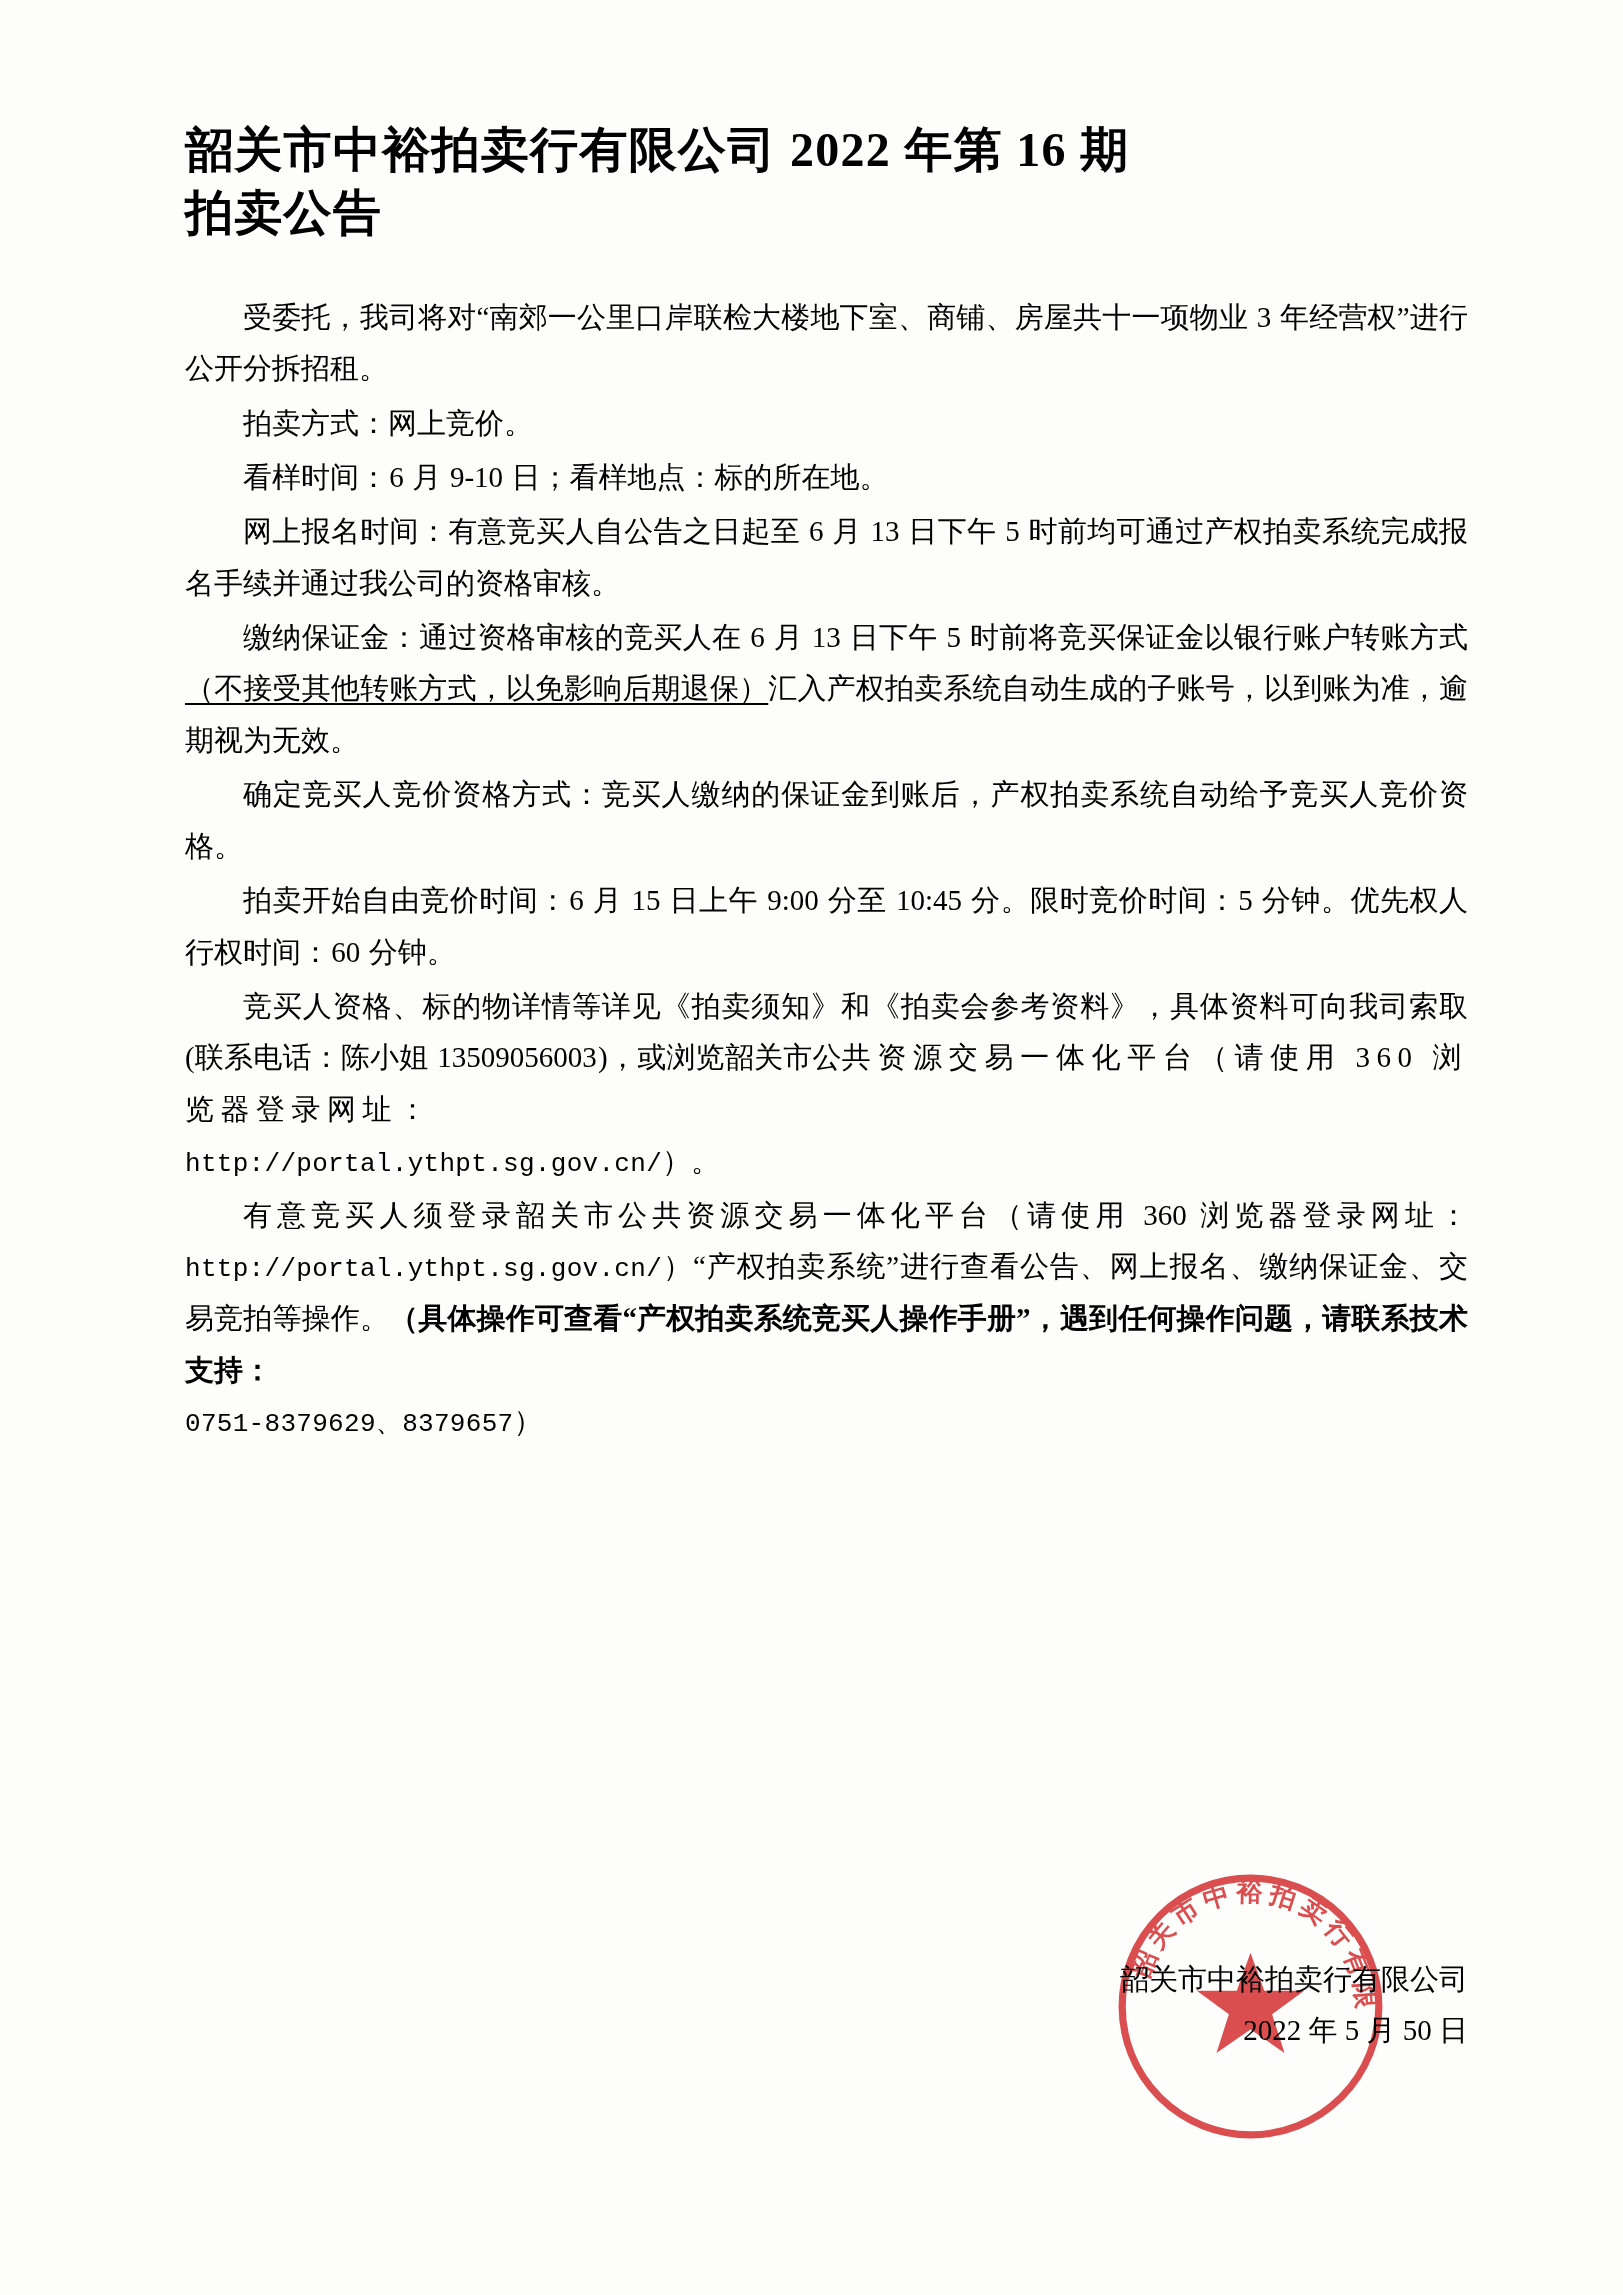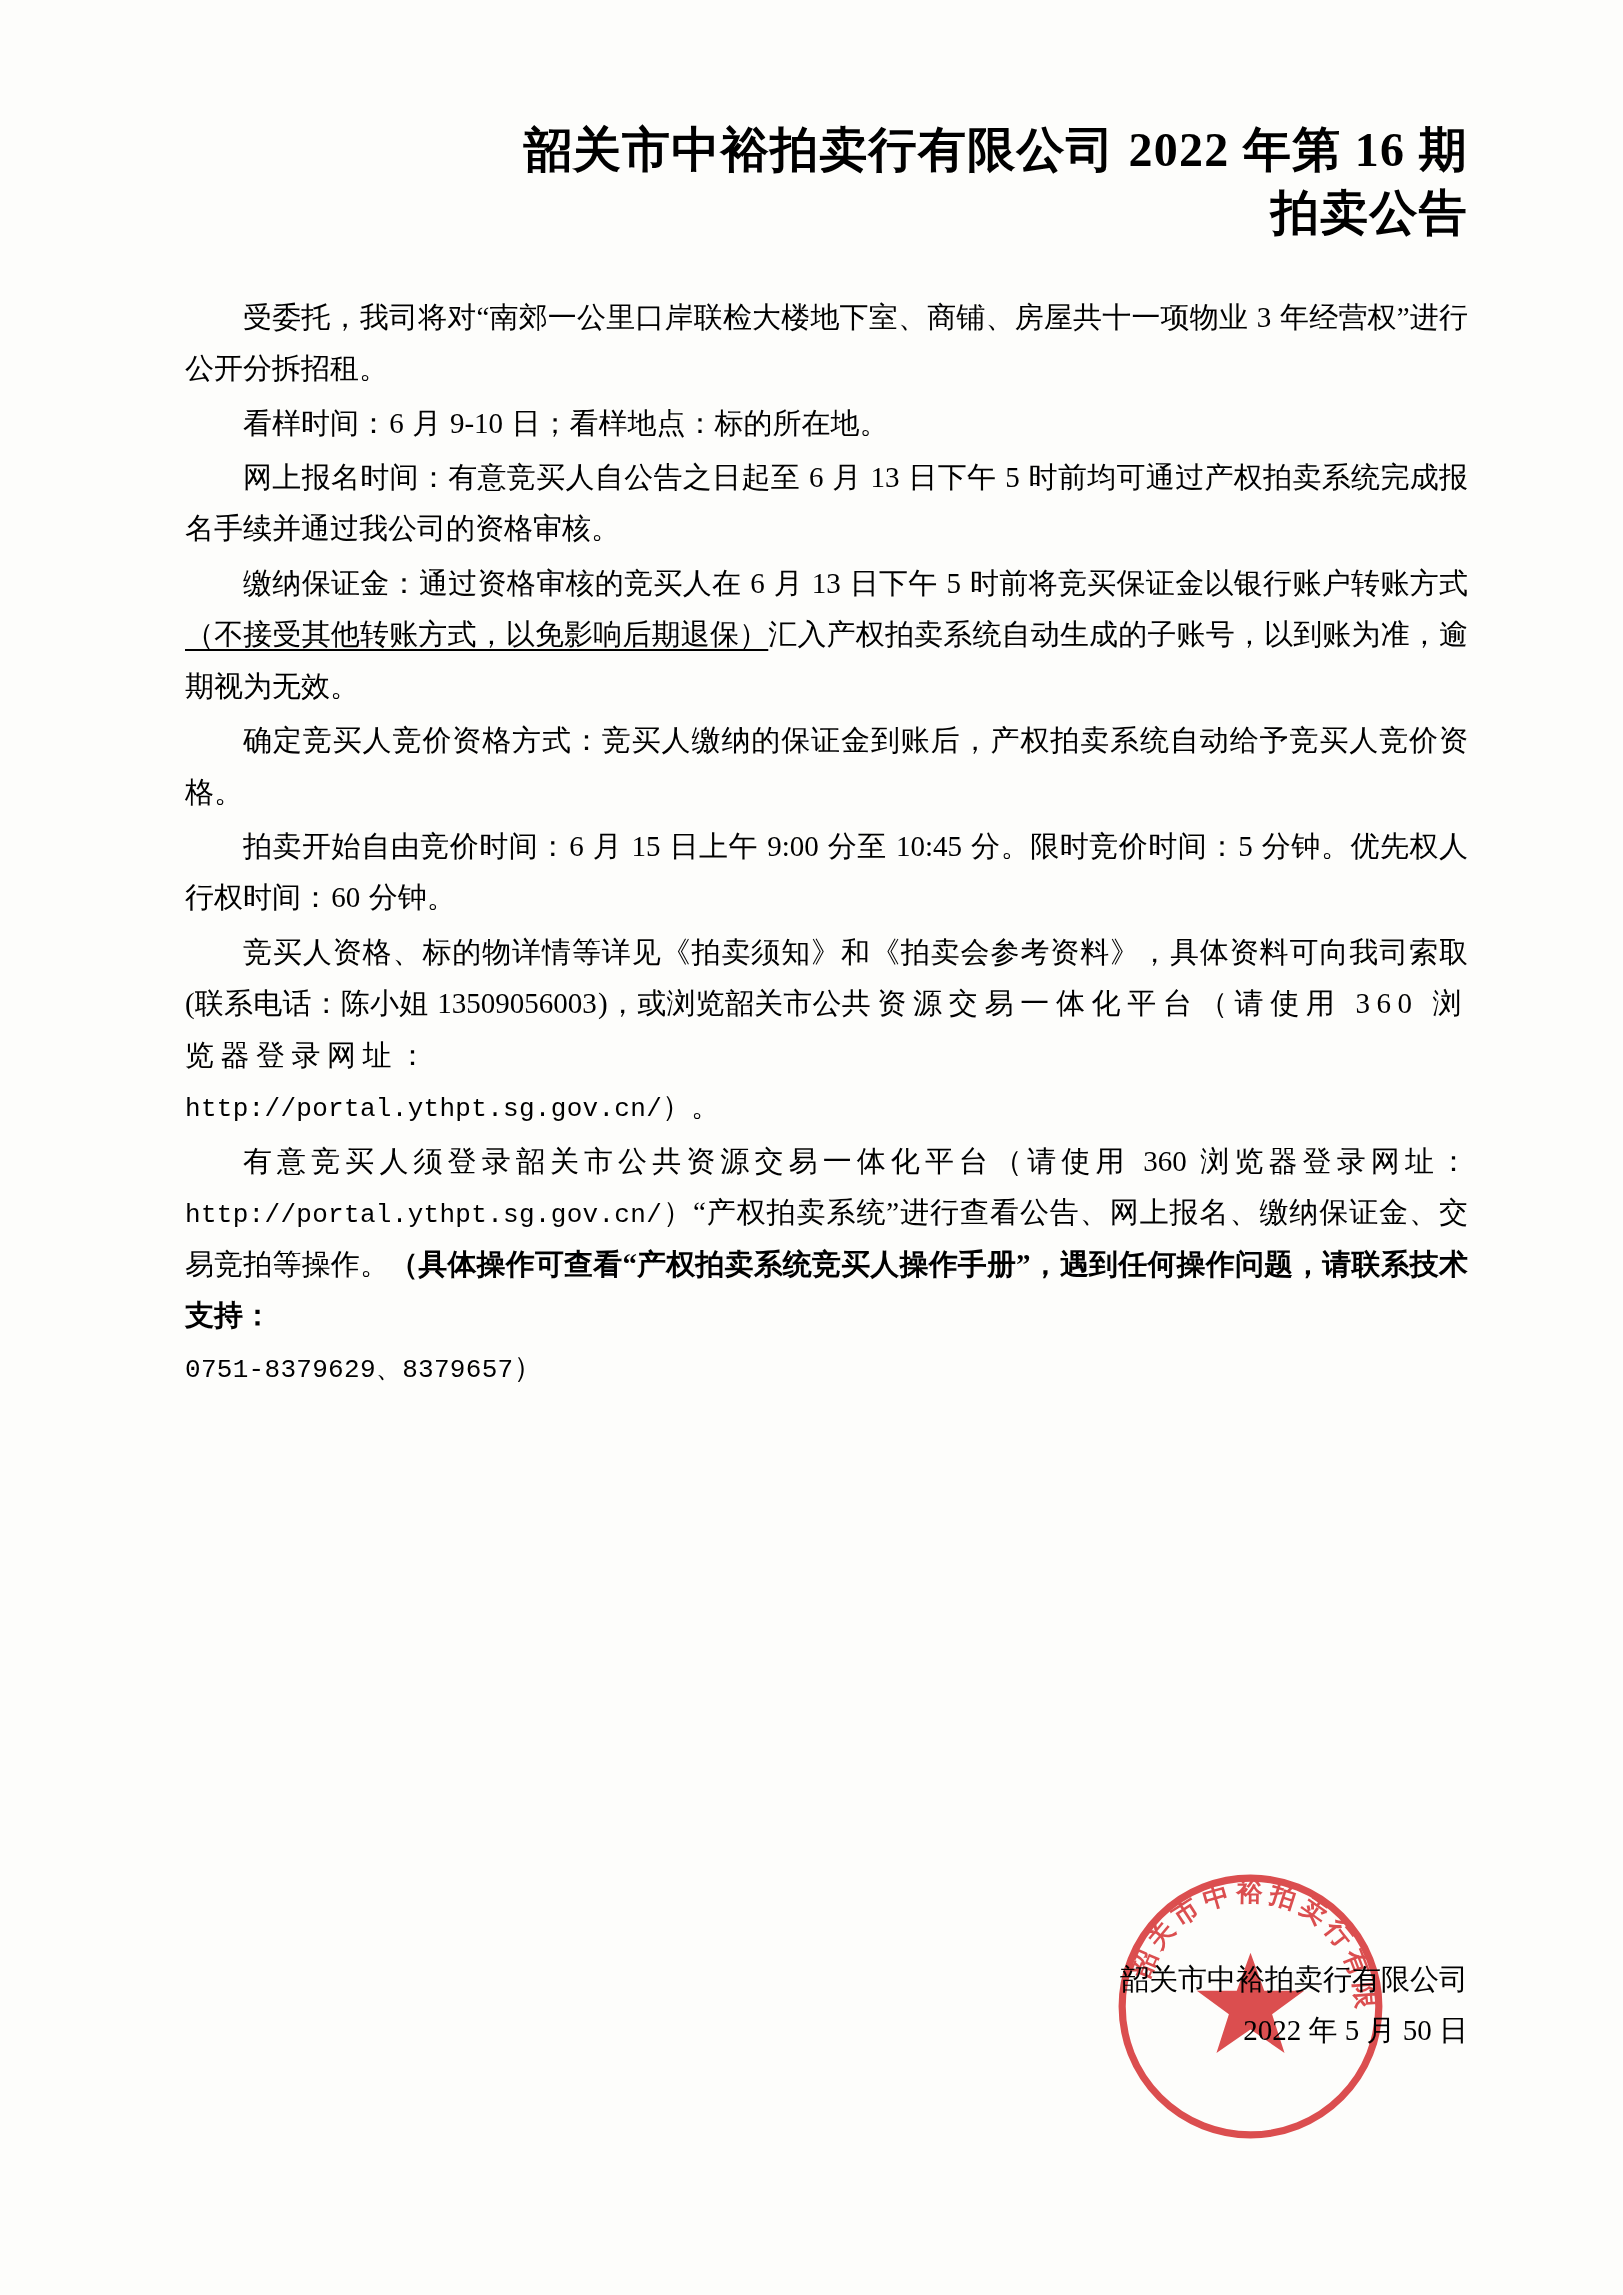--- a/index.html
+++ b/index.html
@@ -25,21 +25,21 @@
     left: 185px;
     top: 118px;
     width: 1283px;
   }
 
   
   .doc-title {
     font-size: 48px;
     font-weight: bold;
     line-height: 1.32;
-    text-align: right;
+    text-align: left;
     letter-spacing: 1.3px;
     margin: 0 0 3.9px 0;
     font-family: "Liberation Serif", "DejaVu Serif", serif;
   }
   .doc-subtitle {
     font-size: 30px;
     text-align: center;
     margin: 11.8px 0 0 0;
     letter-spacing: 0.7px;
   }
@@ -110,20 +110,23 @@
       <span>拍卖公告</span>
     </h1>
 
 
     <div class="body-text">
 
       <p class="para">
         受委托，我司将对“南郊一公里口岸联检大楼地下室、商铺、房屋共十一项物业 <span class="num">3</span> 年经营权”进行公开分拆招租。
       </p>
 
+      <p class="para">
+        拍卖方式：网上竞价。
+      </p>
 
       <p class="para">
         看样时间：<span class="num">6</span> 月 <span class="num">9-10</span> 日；看样地点：标的所在地。
       </p>
 
       <p class="para">
         网上报名时间：有意竞买人自公告之日起至 <span class="num">6</span> 月 <span class="num">13</span> 日下午 <span class="num">5</span> 时前均可通过产权拍卖系统完成报名手续并通过我公司的资格审核。
       </p>
 
       <p class="para">

